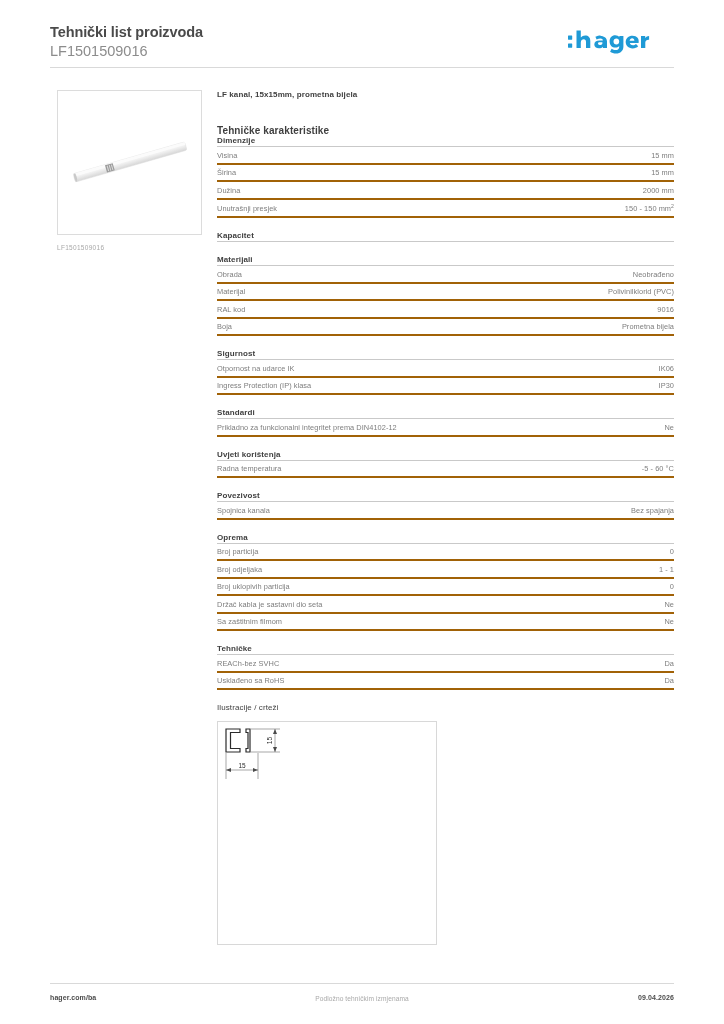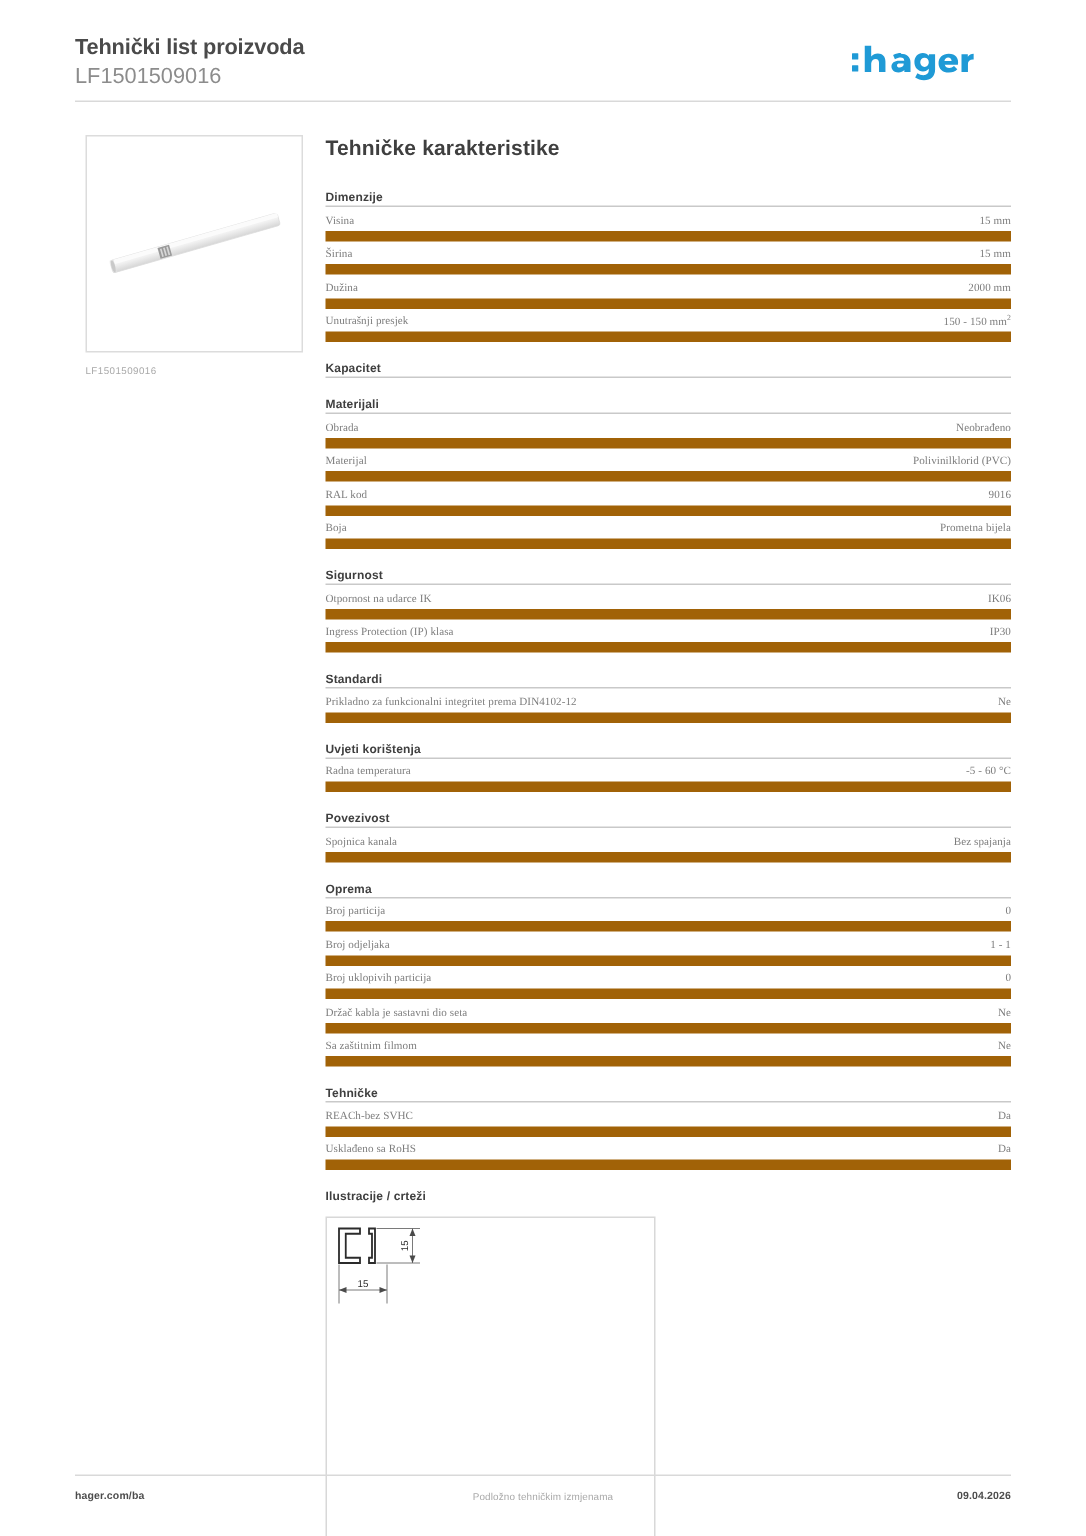--- a/index.html
+++ b/index.html
@@ -40,43 +40,42 @@
   }
 
   
   .main { position: absolute; left: 217px; top: 90px; width: 457px; }
 
   .prod-title {
     font-size: 8px; font-weight: bold; color: #3f3f3f;
     letter-spacing: 0.1px; margin-bottom: 26px;
   }
   .spec-title {
-    font-size: 14px; font-weight: bold; color: #3f3f3f;
-    letter-spacing: 0.1px; margin-bottom: 21px;
+    font-size: 10px; font-weight: bold; color: #3f3f3f;
+    letter-spacing: 0.1px; 
   }
 
   .section { margin-bottom: 13px; }
   .section-head {
     font-size: 8px; font-weight: bold; color: #3f3f3f;
     letter-spacing: 0.1px; padding-bottom: 1px;
     border-bottom: 1px solid #c9c9c9;
   }
   .row {
     display: flex; justify-content: space-between; align-items: baseline;
-    border-bottom: 7px solid #a16207;
+    border-bottom: 2px solid #a16207;
     padding: 3.5px 0 3px 0;
-    font-family: Liberation Serif, serif;
   }
   .row-label { font-size: 7.4px; color: #7d7d7d; letter-spacing: 0.05px; }
   .row-value { font-size: 7.4px; color: #7d7d7d; letter-spacing: 0.05px; white-space: nowrap; }
   .row-value sup { font-size: 5.2px; vertical-align: super; }
 
   
   .draw-head {
-    font-size: 8px; font-weight: bold; color: #3f3f3f;
+    font-size: 8px; font-weight: normal; color: #3f3f3f;
     letter-spacing: 0.1px; margin-top: 6px; margin-bottom: 9px;
   }
   .draw-box {
     width: 220px; height: 224px; border: 1px solid #d8d8d8; background: #fff;
     position: relative; overflow: hidden;
   }
 
   
   .footer-rule {
     position: absolute; left: 50px; top: 983px; width: 624px; height: 1px;
@@ -129,20 +128,21 @@
         <rect x="50.6" y="68.6" width="1.1" height="5.6" fill="#d8d8d8"></rect>
         <rect x="52.8" y="68.6" width="1.1" height="5.6" fill="#d8d8d8"></rect>
         <rect x="14" y="67" width="2.6" height="8.5" fill="#e2e2e2"></rect>
         <ellipse cx="15.3" cy="71.3" rx="1.2" ry="4.2" fill="#c9c9c9"></ellipse>
       </g>
     </svg>
   </div>
   <div class="photo-caption">LF1501509016</div>
 
   <div class="main">
+    <div class="prod-title">LF kanal, 15x15mm, prometna bijela</div>
     <div class="spec-title">Tehničke karakteristike</div>
 
     <div id="sections-container">
         <div class="section">
           <div class="section-head">Dimenzije</div>
           <div class="row">
             <div class="row-label">Visina</div>
             <div class="row-value">15 mm</div>
           </div>
           <div class="row">

